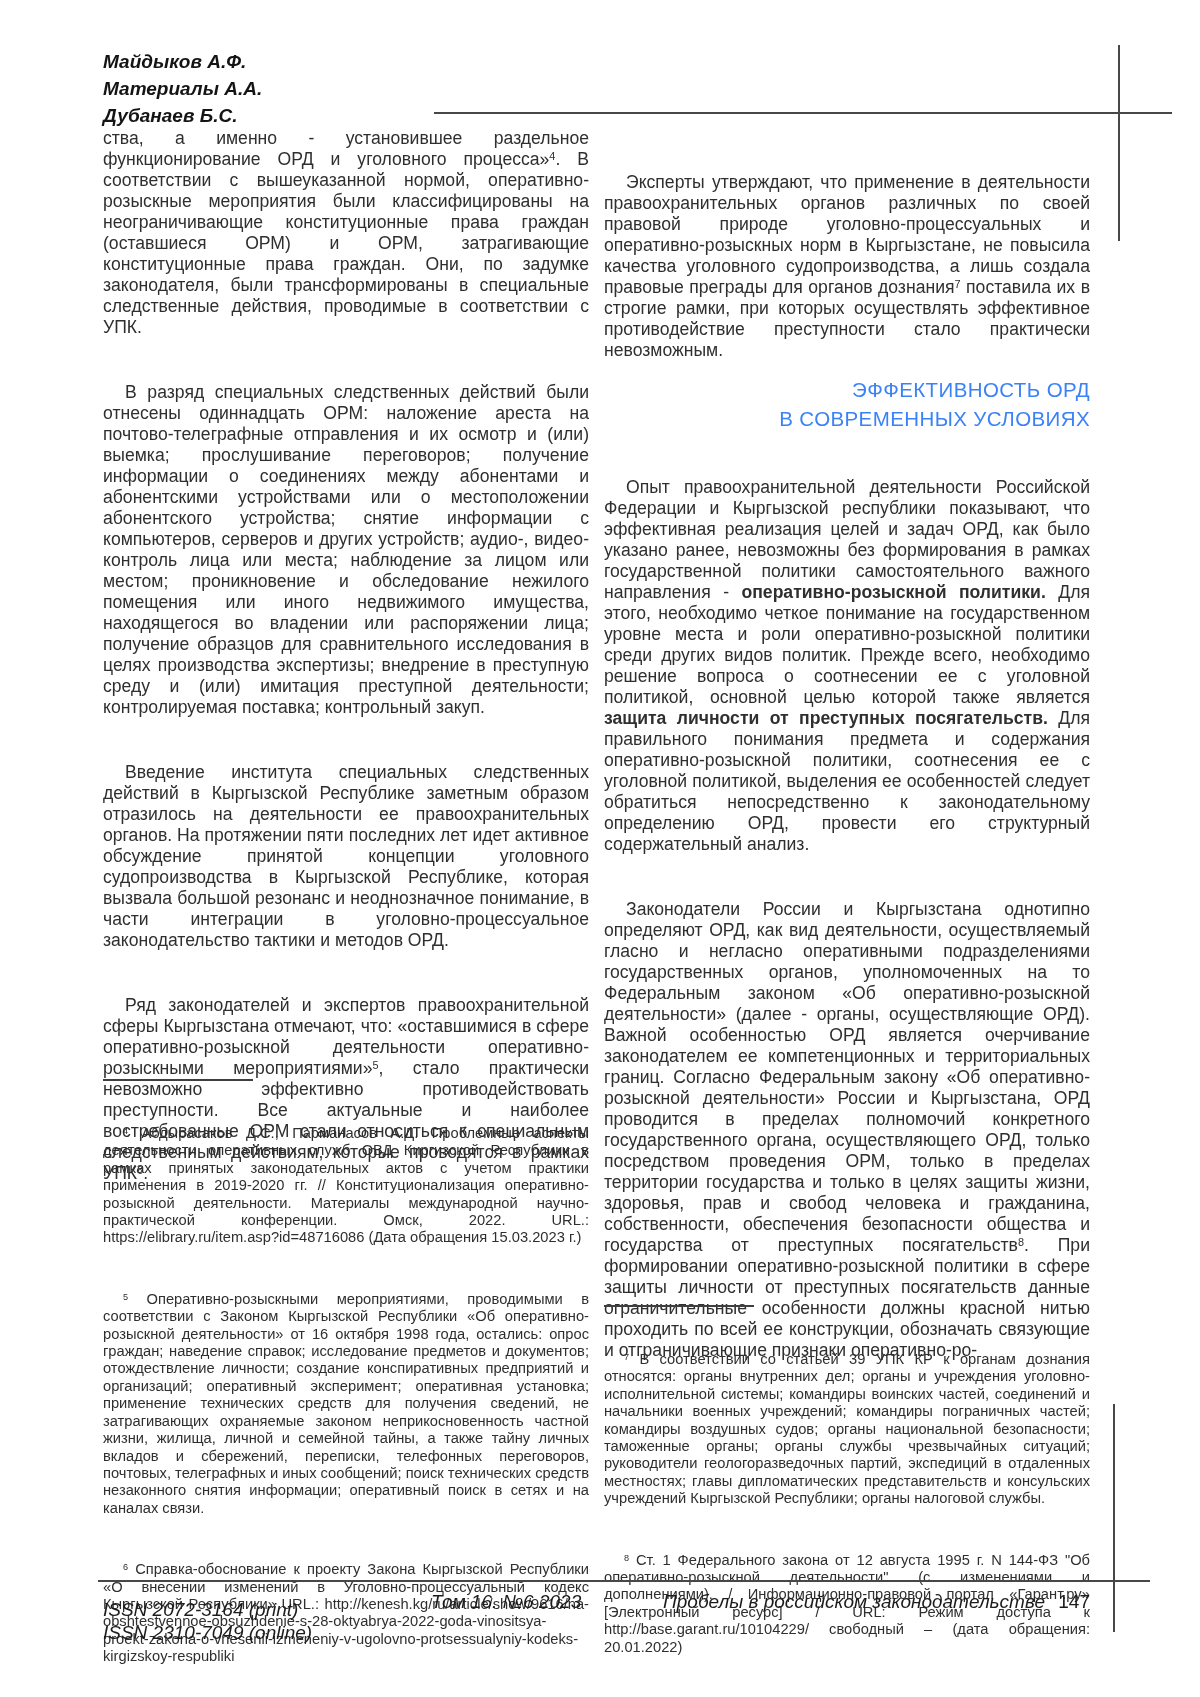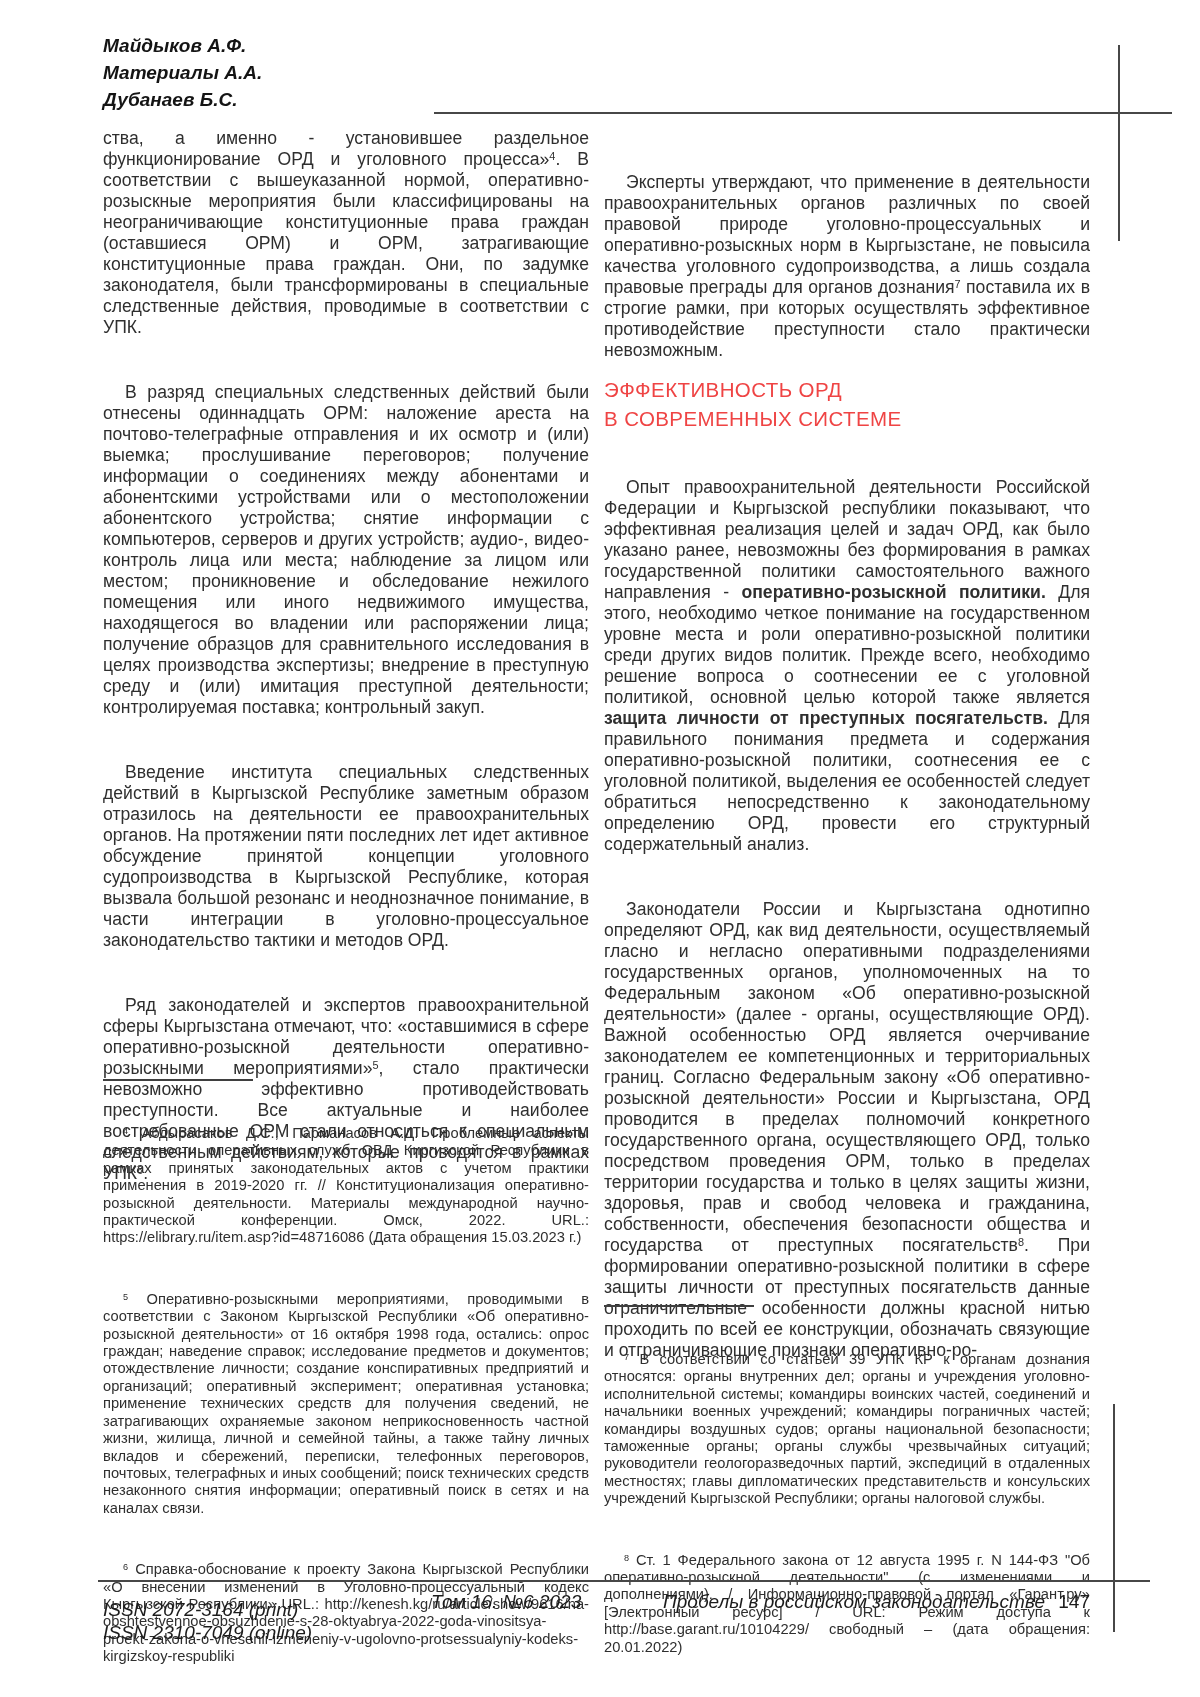--- a/index.html
+++ b/index.html
@@ -3,39 +3,39 @@
 <meta charset="utf-8">
 <style>
   html,body{margin:0;padding:0;}
   body{
     width:1200px;height:1697px;background:#ffffff;position:relative;
     font-family:"Liberation Sans",sans-serif;color:#2f2f2f;
     -webkit-font-smoothing:antialiased;
   }
   .abs{position:absolute;}
   
-  .authors{left:103px;top:32px;font-weight:bold;font-style:italic;
+  .authors{left:103px;top:48px;font-weight:bold;font-style:italic;
     font-size:19px;line-height:27px;color:#141414;}
   .doc-title{left:415px;top:42px;width:702px;text-align:center;
     font-weight:bold;font-style:italic;font-size:19px;line-height:30px;color:#141414;}
   .rule{background:#474747;}
   .title-rule{left:434px;top:112px;width:738px;height:2px;}
   .vline-top{left:1118px;top:45px;width:2px;height:196px;}
   .vline-bottom{left:1113px;top:1404px;width:2px;height:228px;}
   .footer-rule{left:98px;top:1580px;width:1052px;height:2px;}
   
   .col{width:486px;font-size:17.6px;line-height:21px;text-align:justify;color:#2f2f2f;}
   .col-left{left:103px;top:128px;}
   .col-right{left:604px;top:128px;}
   p.para{margin:0;padding:0;}
   p.para.indent{text-indent:22px;margin-top:44px;}
   b{font-weight:bold;}
   sup{font-size:0.62em;vertical-align:baseline;position:relative;top:-0.45em;line-height:0;}
   .section-heading{font-size:20.5px;line-height:29px;letter-spacing:0.4px;
-    color:#ef4444;text-align:left;margin:14px 0 5px 0;}
+    color:#3b82f6;text-align:right;margin:14px 0 5px 0;}
   
   .footnotes{width:486px;font-size:14.7px;line-height:17.4px;text-align:justify;color:#2f2f2f;}
   .fn-left{left:103px;top:1079px;}
   .fn-right{left:604px;top:1305px;}
   .fn-rule{width:150px;height:2px;background:#3f3f3f;margin:0 0 7px 0;}
   .footnotes p.para{text-indent:20px;overflow-wrap:anywhere;}
   
   .footer-text{font-style:italic;font-size:19px;line-height:22px;color:#1c1c1c;}
   .issn-print{left:103px;top:1591px;margin-top:8px;}
   .issn-online{left:103px;top:1622px;}
@@ -63,21 +63,21 @@
     <p class="para indent"><span>Введение института специальных следственных действий в Кыргызской Республике заметным образом отразилось на деятельности ее правоохранительных органов. На протяжении пяти последних лет идет активное обсуждение принятой концепции уголовного судопроизводства в Кыргызской Республике, которая вызвала большой резонанс и неоднозначное понимание, в части интеграции в уголовно-процессуальное законодательство тактики и методов ОРД.</span></p>
     <p class="para indent"><span>Ряд законодателей и экспертов правоохранительной сферы Кыргызстана отмечают, что: «оставшимися в сфере оперативно-розыскной деятельности оперативно-розыскными мероприятиями»</span><sup>5</sup><span>, стало практически невозможно эффективно противодействовать преступности. Все актуальные и наиболее востребованные ОРМ стали относиться к специальным следственным действиям, которые проводятся в рамках УПК</span><sup>6</sup><span>.</span></p>
   </div>
 
 <div class="abs col col-right">
   <div>
       <p class="para indent"><span>Эксперты утверждают, что применение в деятельности правоохранительных органов различных по своей правовой природе уголовно-процессуальных и оперативно-розыскных норм в Кыргызстане, не повысила качества уголовного судопроизводства, а лишь создала правовые преграды для органов дознания</span><sup>7</sup><span> поставила их в строгие рамки, при которых осуществлять эффективное противодействие преступности стало практически невозможным.</span></p>
     </div>
   <div class="section-heading">
     <div>ЭФФЕКТИВНОСТЬ ОРД</div>
-    <div>В СОВРЕМЕННЫХ СИСТЕМЕ</div>
+    <div>В СОВРЕМЕННЫХ УСЛОВИЯХ</div>
   </div>
   <div>
       <p class="para indent"><span>Опыт правоохранительной деятельности Российской Федерации и Кыргызской республики показывают, что эффективная реализация целей и задач ОРД, как было указано ранее, невозможны без формирования в рамках государственной политики самостоятельного важного направления - </span><b>оперативно-розыскной политики.</b><span> Для этого, необходимо четкое понимание на государственном уровне места и роли оперативно-розыскной политики среди других видов политик. Прежде всего, необходимо решение вопроса о соотнесении ее с уголовной политикой, основной целью которой также является </span><b>защита личности от преступных посягательств.</b><span> Для правильного понимания предмета и содержания оперативно-розыскной политики, соотнесения ее с уголовной политикой, выделения ее особенностей следует обратиться непосредственно к законодательному определению ОРД, провести его структурный содержательный анализ.</span></p>
       <p class="para indent"><span>Законодатели России и Кыргызстана однотипно определяют ОРД, как вид деятельности, осуществляемый гласно и негласно оперативными подразделениями государственных органов, уполномоченных на то Федеральным законом «Об оперативно-розыскной деятельности» (далее - органы, осуществляющие ОРД). Важной особенностью ОРД является очерчивание законодателем ее компетенционных и территориальных границ. Согласно Федеральным закону «Об оперативно-розыскной деятельности» России и Кыргызстана, ОРД проводится в пределах полномочий конкретного государственного органа, осуществляющего ОРД, только посредством проведения ОРМ, только в пределах территории государства и только в целях защиты жизни, здоровья, прав и свобод человека и гражданина, собственности, обеспечения безопасности общества и государства от преступных посягательств</span><sup>8</sup><span>. При формировании оперативно-розыскной политики в сфере защиты личности от преступных посягательств данные ограничительные особенности должны красной нитью проходить по всей ее конструкции, обозначать связующие и отграничивающие признаки оперативно-ро-</span></p>
     </div>
 </div>
 
 <div class="abs footnotes fn-left">
   <div class="fn-rule"></div>
   <div>

